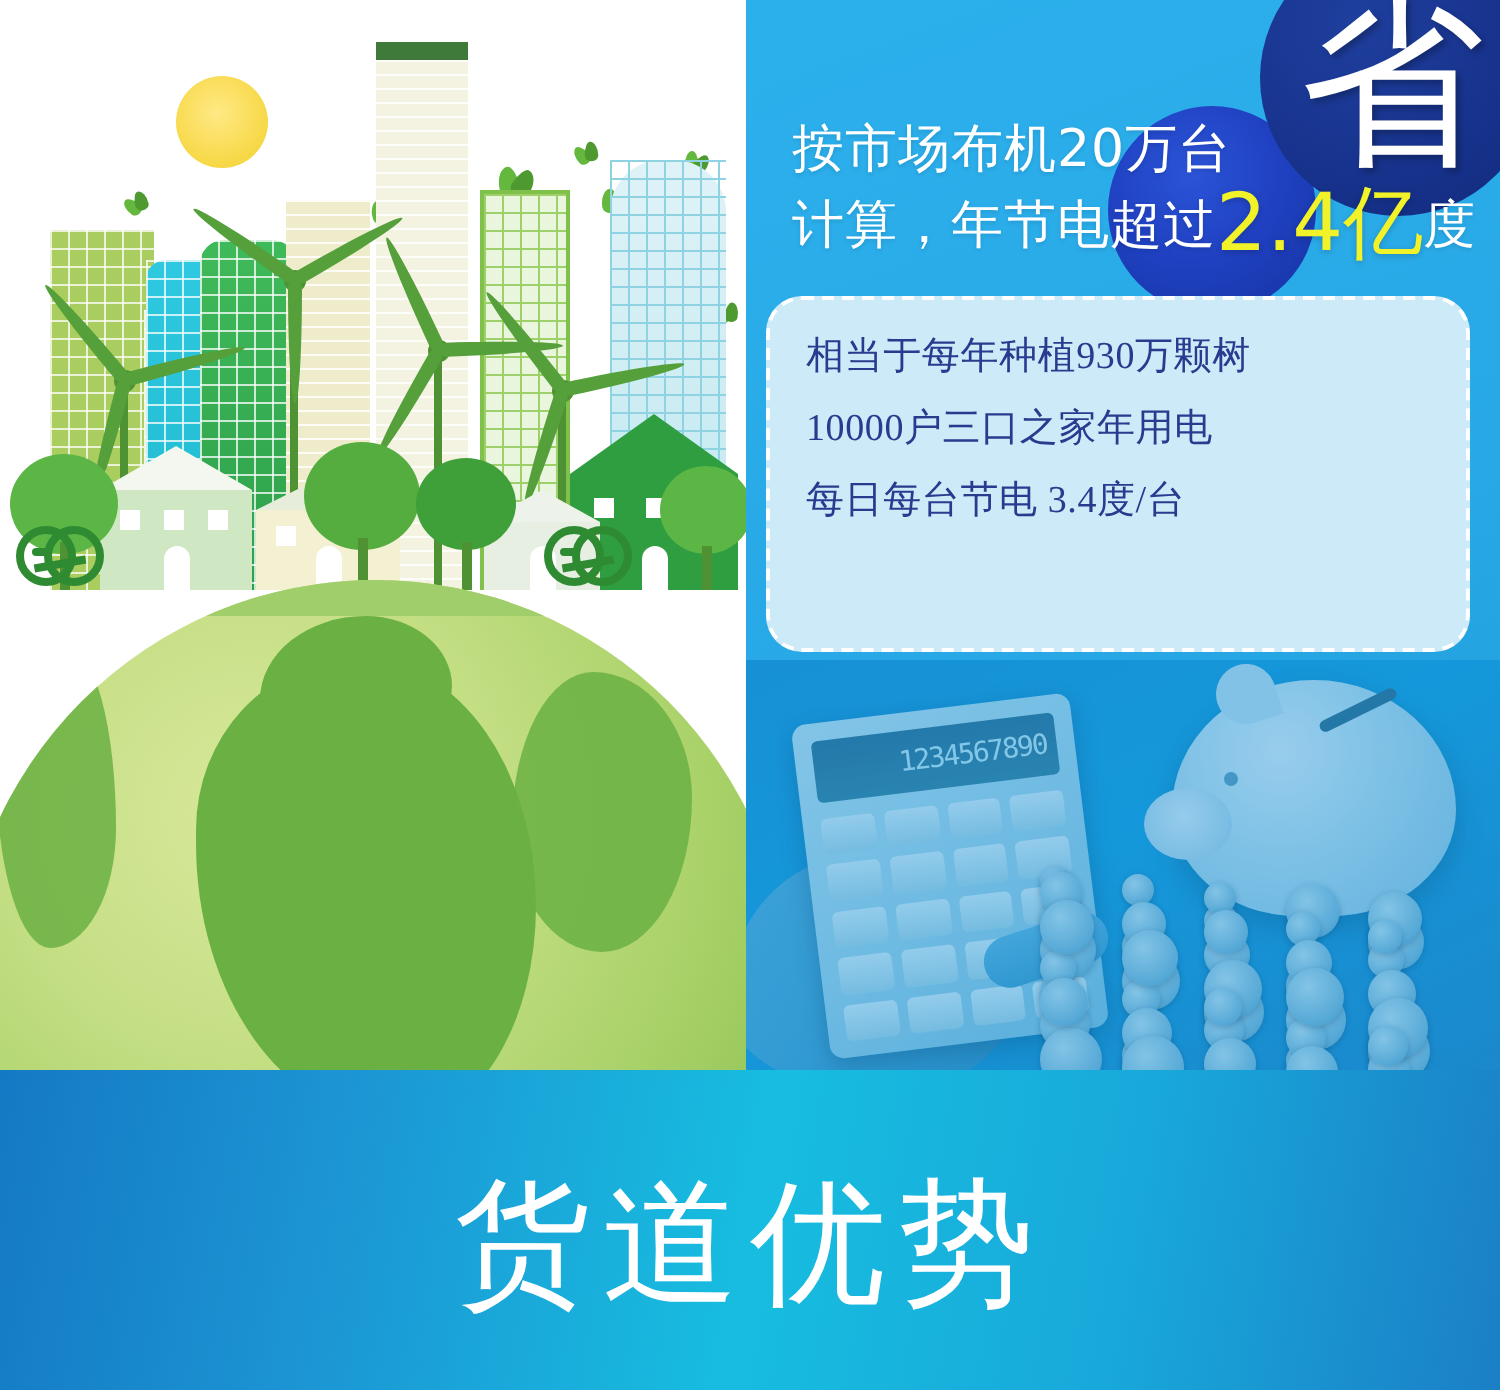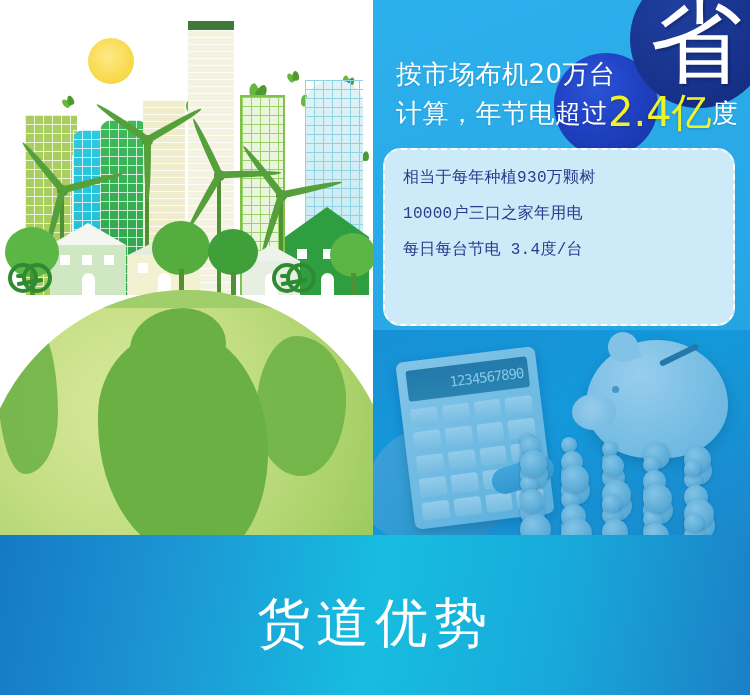--- a/index.html
+++ b/index.html
@@ -76,22 +76,22 @@
 
   .line1{position:absolute;left:23px;top:33px;color:#ffffff;font-size:26px;letter-spacing:.5px;
       font-family:"DejaVu Sans","Liberation Sans",sans-serif;text-shadow:0 1px 2px rgba(0,0,0,.12);margin-top:24px;}
   .line2{position:absolute;left:23px;top:92px;color:#ffffff;font-size:26px;letter-spacing:.5px;white-space:nowrap;
       font-family:"DejaVu Sans","Liberation Sans",sans-serif;text-shadow:0 1px 2px rgba(0,0,0,.12);}
   .line2 .hl{color:#f2f228;font-size:40px;line-height:1;vertical-align:-4px;letter-spacing:0;
       text-shadow:0 1px 3px rgba(0,0,0,.2);}
 
   .factbox{position:absolute;left:10px;top:148px;width:352px;height:178px;box-sizing:border-box;
       background:#cdeaf8;border:2px dashed #ffffff;border-radius:18px;padding:12px 0 0 18px;}
-  .factbox p{margin:0 0 3px 0;color:#2a3a8f;font-size:16px;line-height:33px;letter-spacing:.3px;
-      font-family:Liberation Mono, monospace;white-space:nowrap;}
+  .factbox p{margin:0 0 3px 0;color:#2a3a8f;font-size:19px;line-height:33px;letter-spacing:.3px;
+      font-family:Liberation Serif, serif;white-space:nowrap;}
 
   
   .photo{position:absolute;left:0;top:330px;width:377px;height:205px;overflow:hidden;
       background:linear-gradient(155deg,#1a93d8 0%,#159fe0 45%,#1f87c9 100%);}
   .photo .tint{position:absolute;inset:0;background:rgba(20,140,210,.35);}
   .calc{position:absolute;left:32px;top:24px;width:140px;height:168px;border-radius:7px;
       background:linear-gradient(150deg,#bfe3f3 0%,#9ed3ec 55%,#7fc2e2 100%);transform:rotate(-7deg);
       box-shadow:0 4px 12px rgba(0,30,60,.3);}
   .calc .screen{position:absolute;left:9px;top:9px;right:9px;height:31px;border-radius:3px;
       background:linear-gradient(#2b6f96,#36809f);display:flex;align-items:center;justify-content:flex-end;
@@ -119,21 +119,21 @@
       box-shadow:0 1px 3px rgba(0,30,60,.3);}
 
   .credit{position:absolute;left:18px;top:488px;color:#ffffff;font-size:19px;letter-spacing:.5px;
       font-family:"DejaVu Sans","Liberation Sans",sans-serif;font-weight:bold;white-space:nowrap;
       text-shadow:0 1px 3px rgba(0,40,70,.55);}
 
   
   .banner{position:absolute;left:0;top:535px;width:750px;height:160px;
       background:linear-gradient(100deg,#1479c4 0%,#1c94d3 22%,#17bde0 50%,#18a9da 74%,#1b7fc6 100%);
       display:flex;align-items:center;justify-content:center;}
-  .banner-title{color:#ffffff;font-family:"DejaVu Serif","Liberation Serif",serif;font-size:53px;
+  .banner-title{color:#ffffff;font-family:"DejaVu Serif","Liberation Serif",serif;font-size:68px;
       letter-spacing:6px;line-height:1;margin-top:15px;}
 </style>
 </head>
 <body>
 
 <div class="page">
 
   <div class="eco-panel">
 
     <div class="sun-rays" id="rays">

